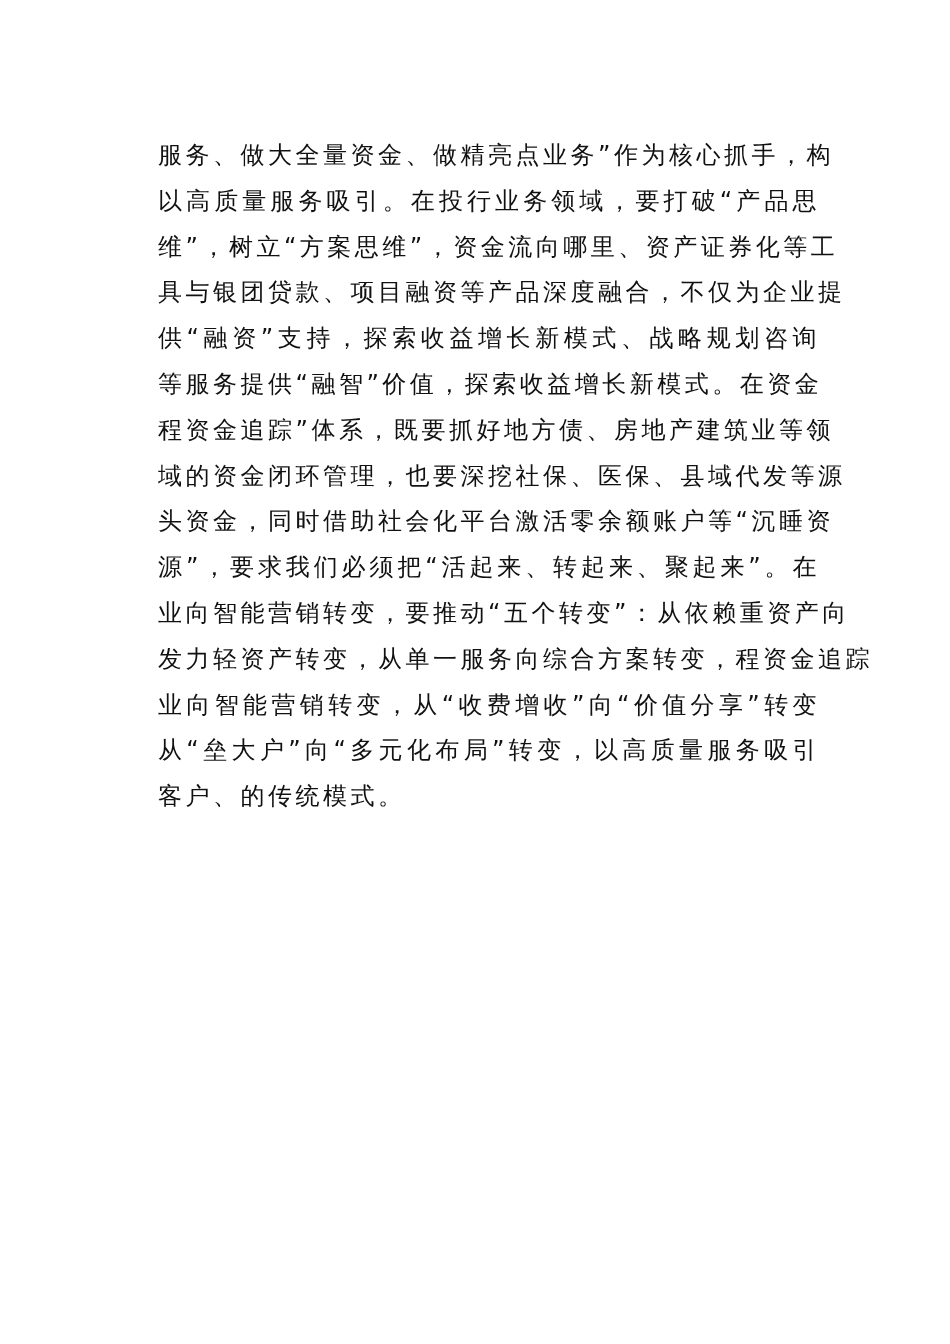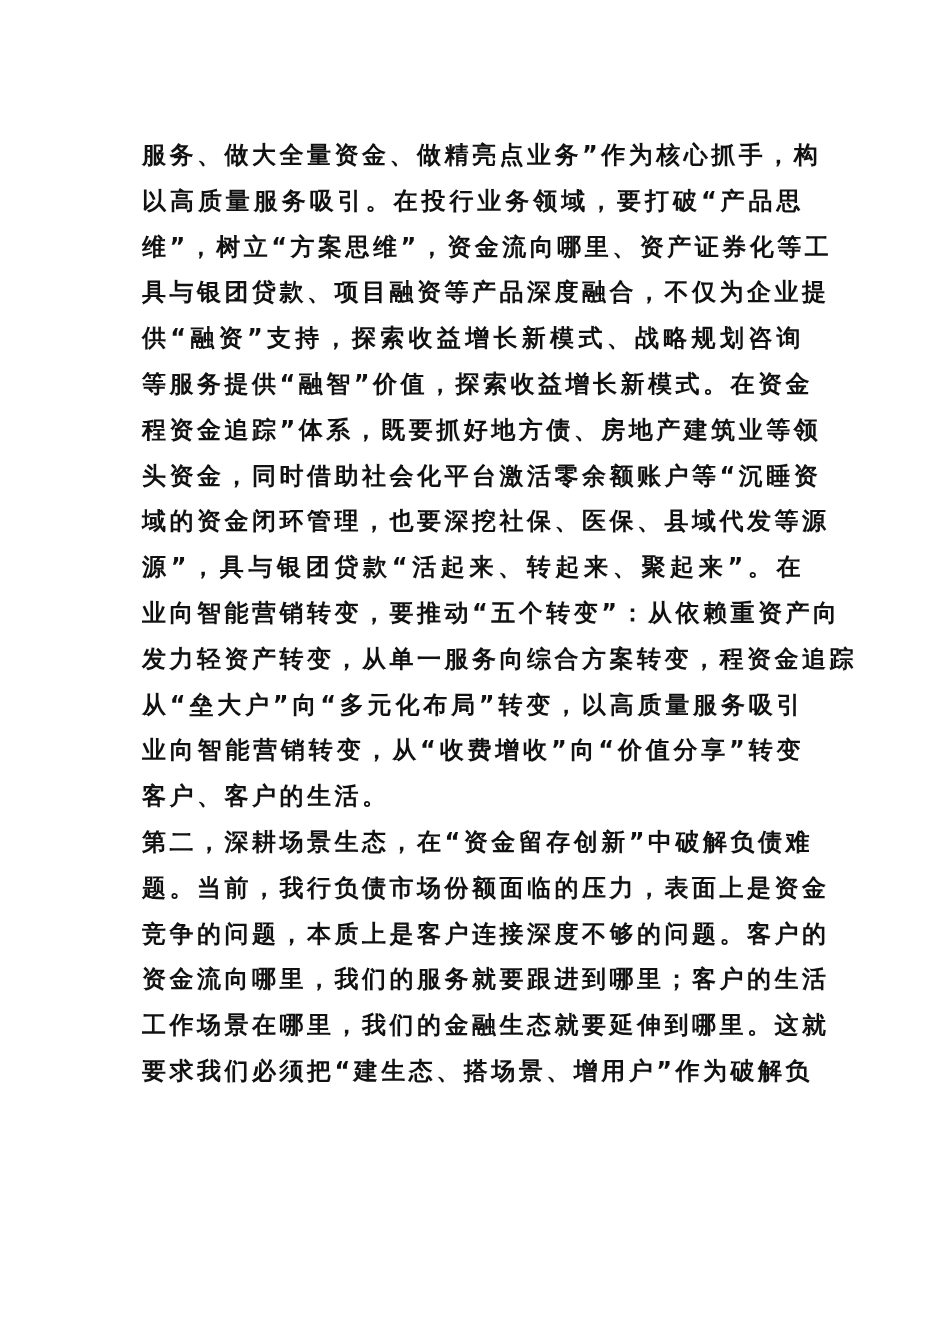--- a/index.html
+++ b/index.html
@@ -18,24 +18,23 @@
   .page {
     position: absolute;
     left: 0;
     top: 0;
     width: 950px;
     height: 1344px;
     background: #ffffff;
   }
   .body-text {
     position: absolute;
-    left: 142px;
+    left: 158px;
     top: 137px;
     width: 670px;
-    font-weight: bold;
   }
   .line {
     height: 45.8px;
     line-height: 36px;
     font-size: 24px;
     letter-spacing: 3.5px;
     white-space: nowrap;
     text-align: justify;
     text-align-last: justify;
     width: 662px;
@@ -51,33 +50,25 @@
   <div class="body-text">
 
     <div>
       <div class="line">服务、做大全量资金、做精亮点业务”作为核心抓手，构</div>
       <div class="line">以高质量服务吸引。在投行业务领域，要打破“产品思</div>
       <div class="line">维”，树立“方案思维”，资金流向哪里、资产证券化等工</div>
       <div class="line">具与银团贷款、项目融资等产品深度融合，不仅为企业提</div>
       <div class="line">供“融资”支持，探索收益增长新模式、战略规划咨询</div>
       <div class="line">等服务提供“融智”价值，探索收益增长新模式。在资金</div>
       <div class="line">程资金追踪”体系，既要抓好地方债、房地产建筑业等领</div>
+      <div class="line">域的资金闭环管理，也要深挖社保、医保、县域代发等源</div>
       <div class="line">头资金，同时借助社会化平台激活零余额账户等“沉睡资</div>
-      <div class="line">域的资金闭环管理，也要深挖社保、医保、县域代发等源</div>
-      <div class="line">源”，具与银团贷款“活起来、转起来、聚起来”。在</div>
+      <div class="line">源”，要求我们必须把“活起来、转起来、聚起来”。在</div>
       <div class="line">业向智能营销转变，要推动“五个转变”：从依赖重资产向</div>
       <div class="line">发力轻资产转变，从单一服务向综合方案转变，程资金追踪</div>
+      <div class="line">业向智能营销转变，从“收费增收”向“价值分享”转变</div>
       <div class="line">从“垒大户”向“多元化布局”转变，以高质量服务吸引</div>
-      <div class="line">业向智能营销转变，从“收费增收”向“价值分享”转变</div>
-      <div class="line last">客户、客户的生活。</div>
+      <div class="line last">客户、的传统模式。</div>
     </div>
 
-    <div>
-      <div class="line">第二，深耕场景生态，在“资金留存创新”中破解负债难</div>
-      <div class="line">题。当前，我行负债市场份额面临的压力，表面上是资金</div>
-      <div class="line">竞争的问题，本质上是客户连接深度不够的问题。客户的</div>
-      <div class="line">资金流向哪里，我们的服务就要跟进到哪里；客户的生活</div>
-      <div class="line">工作场景在哪里，我们的金融生态就要延伸到哪里。这就</div>
-      <div class="line">要求我们必须把“建生态、搭场景、增用户”作为破解负</div>
-    </div>
 
   </div>
 </div>
 
 </body></html>

